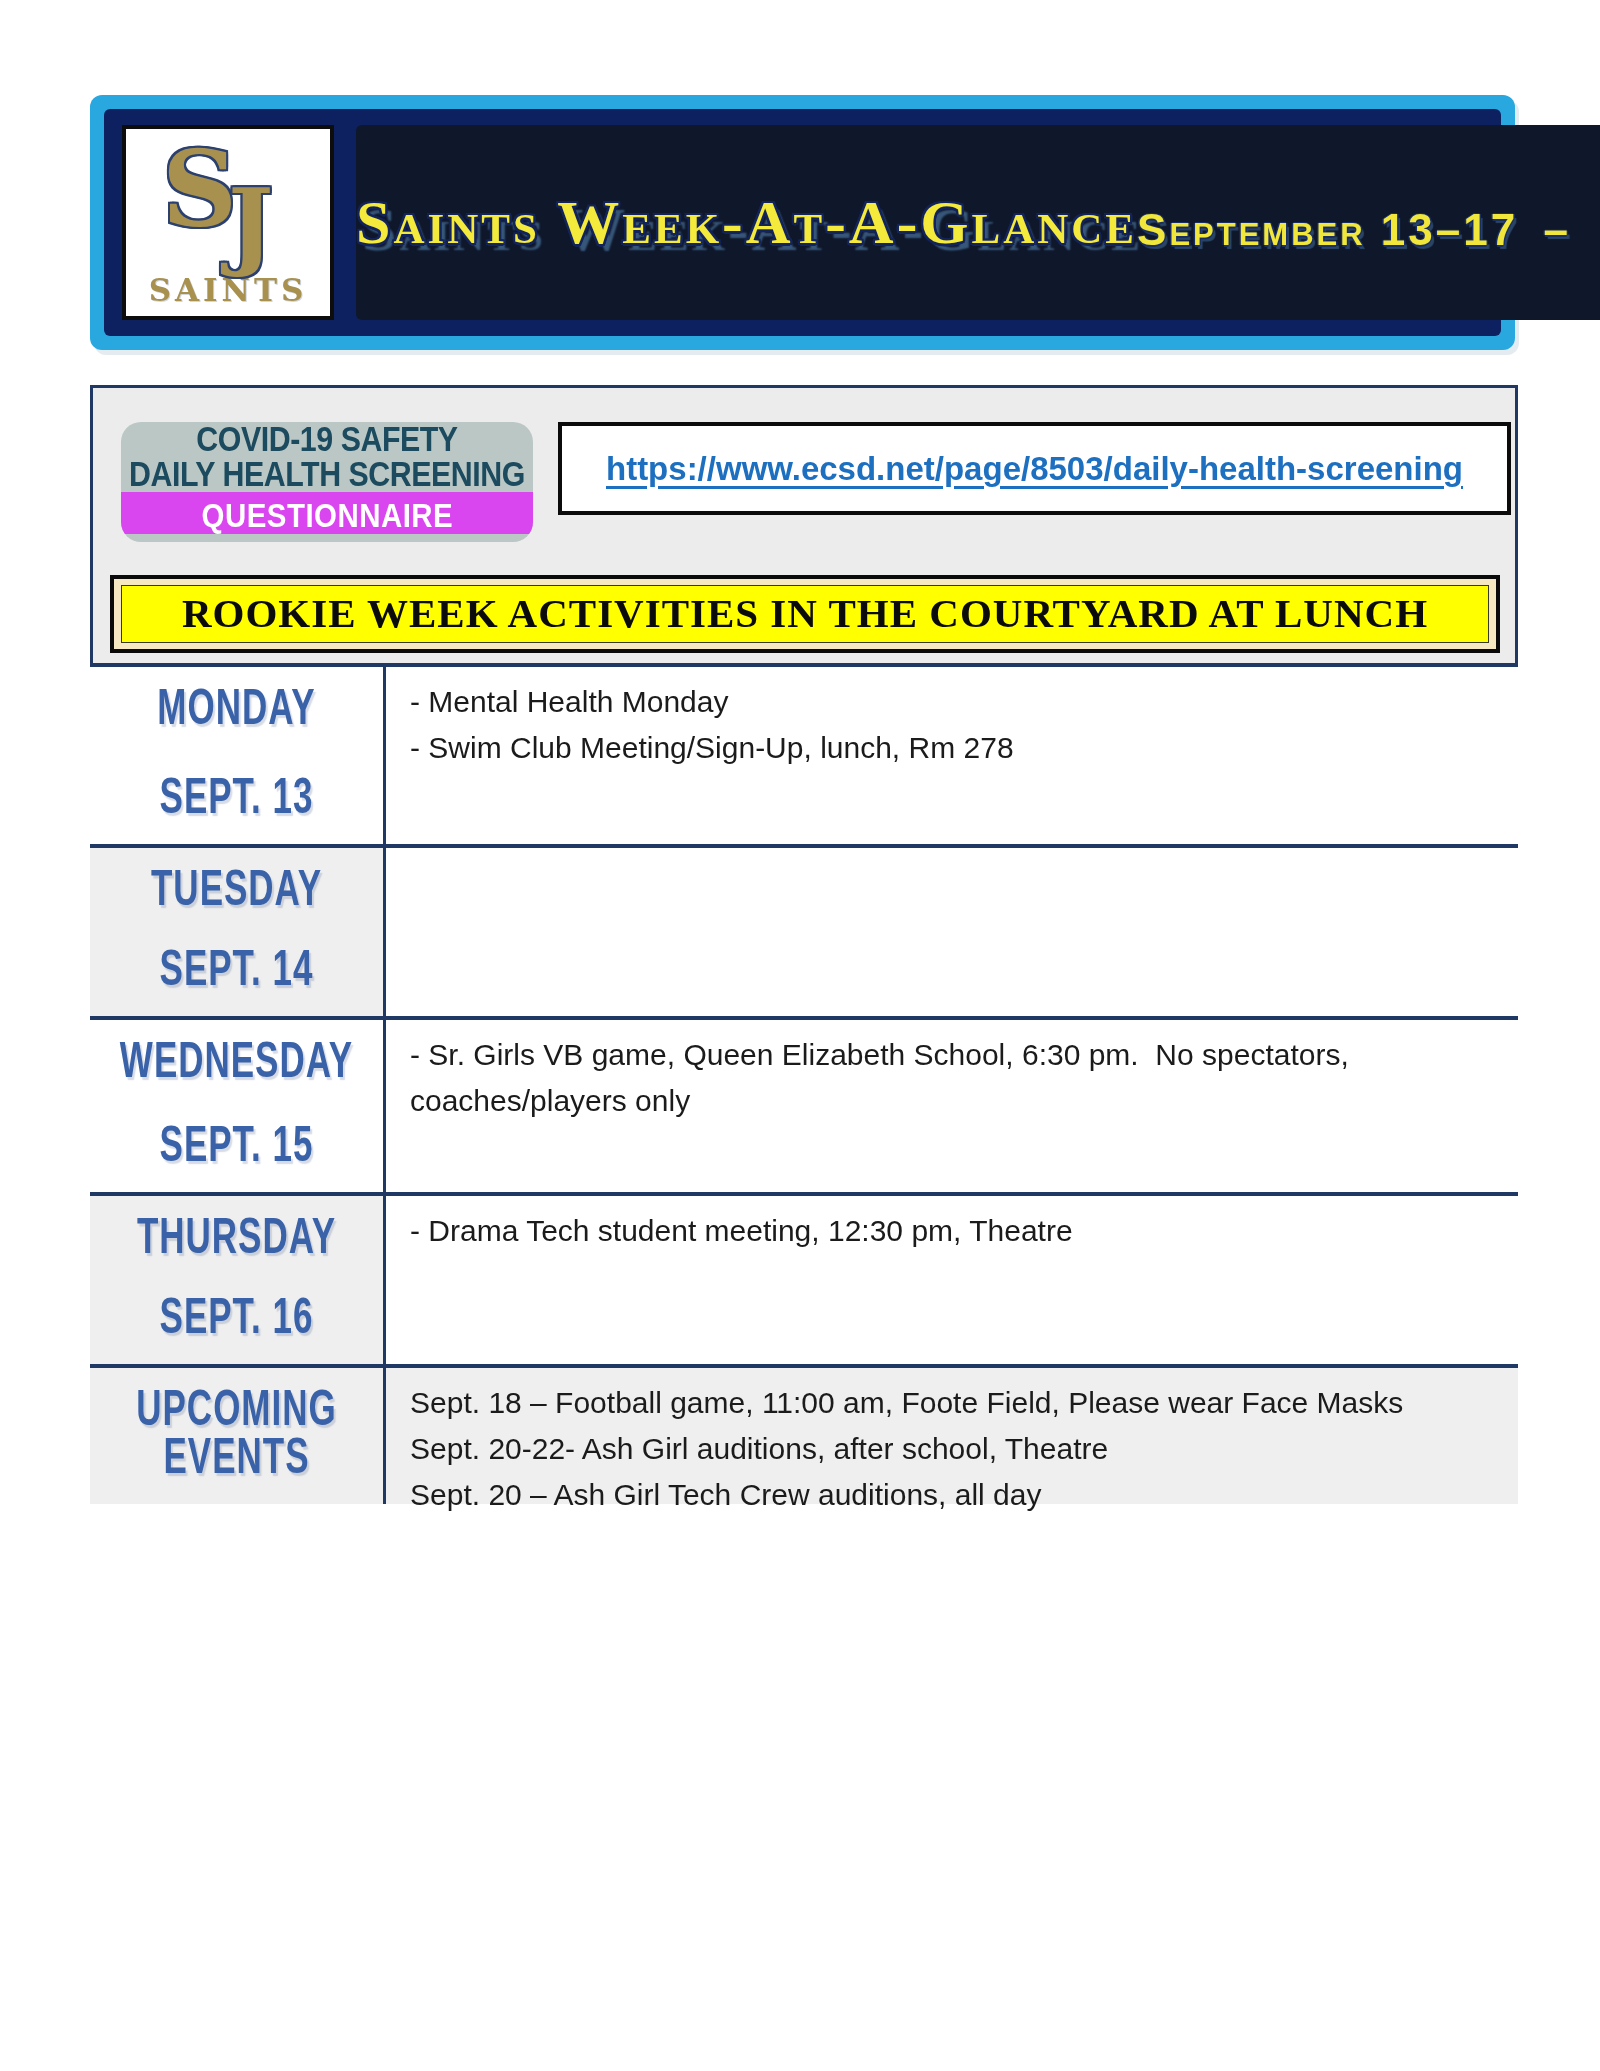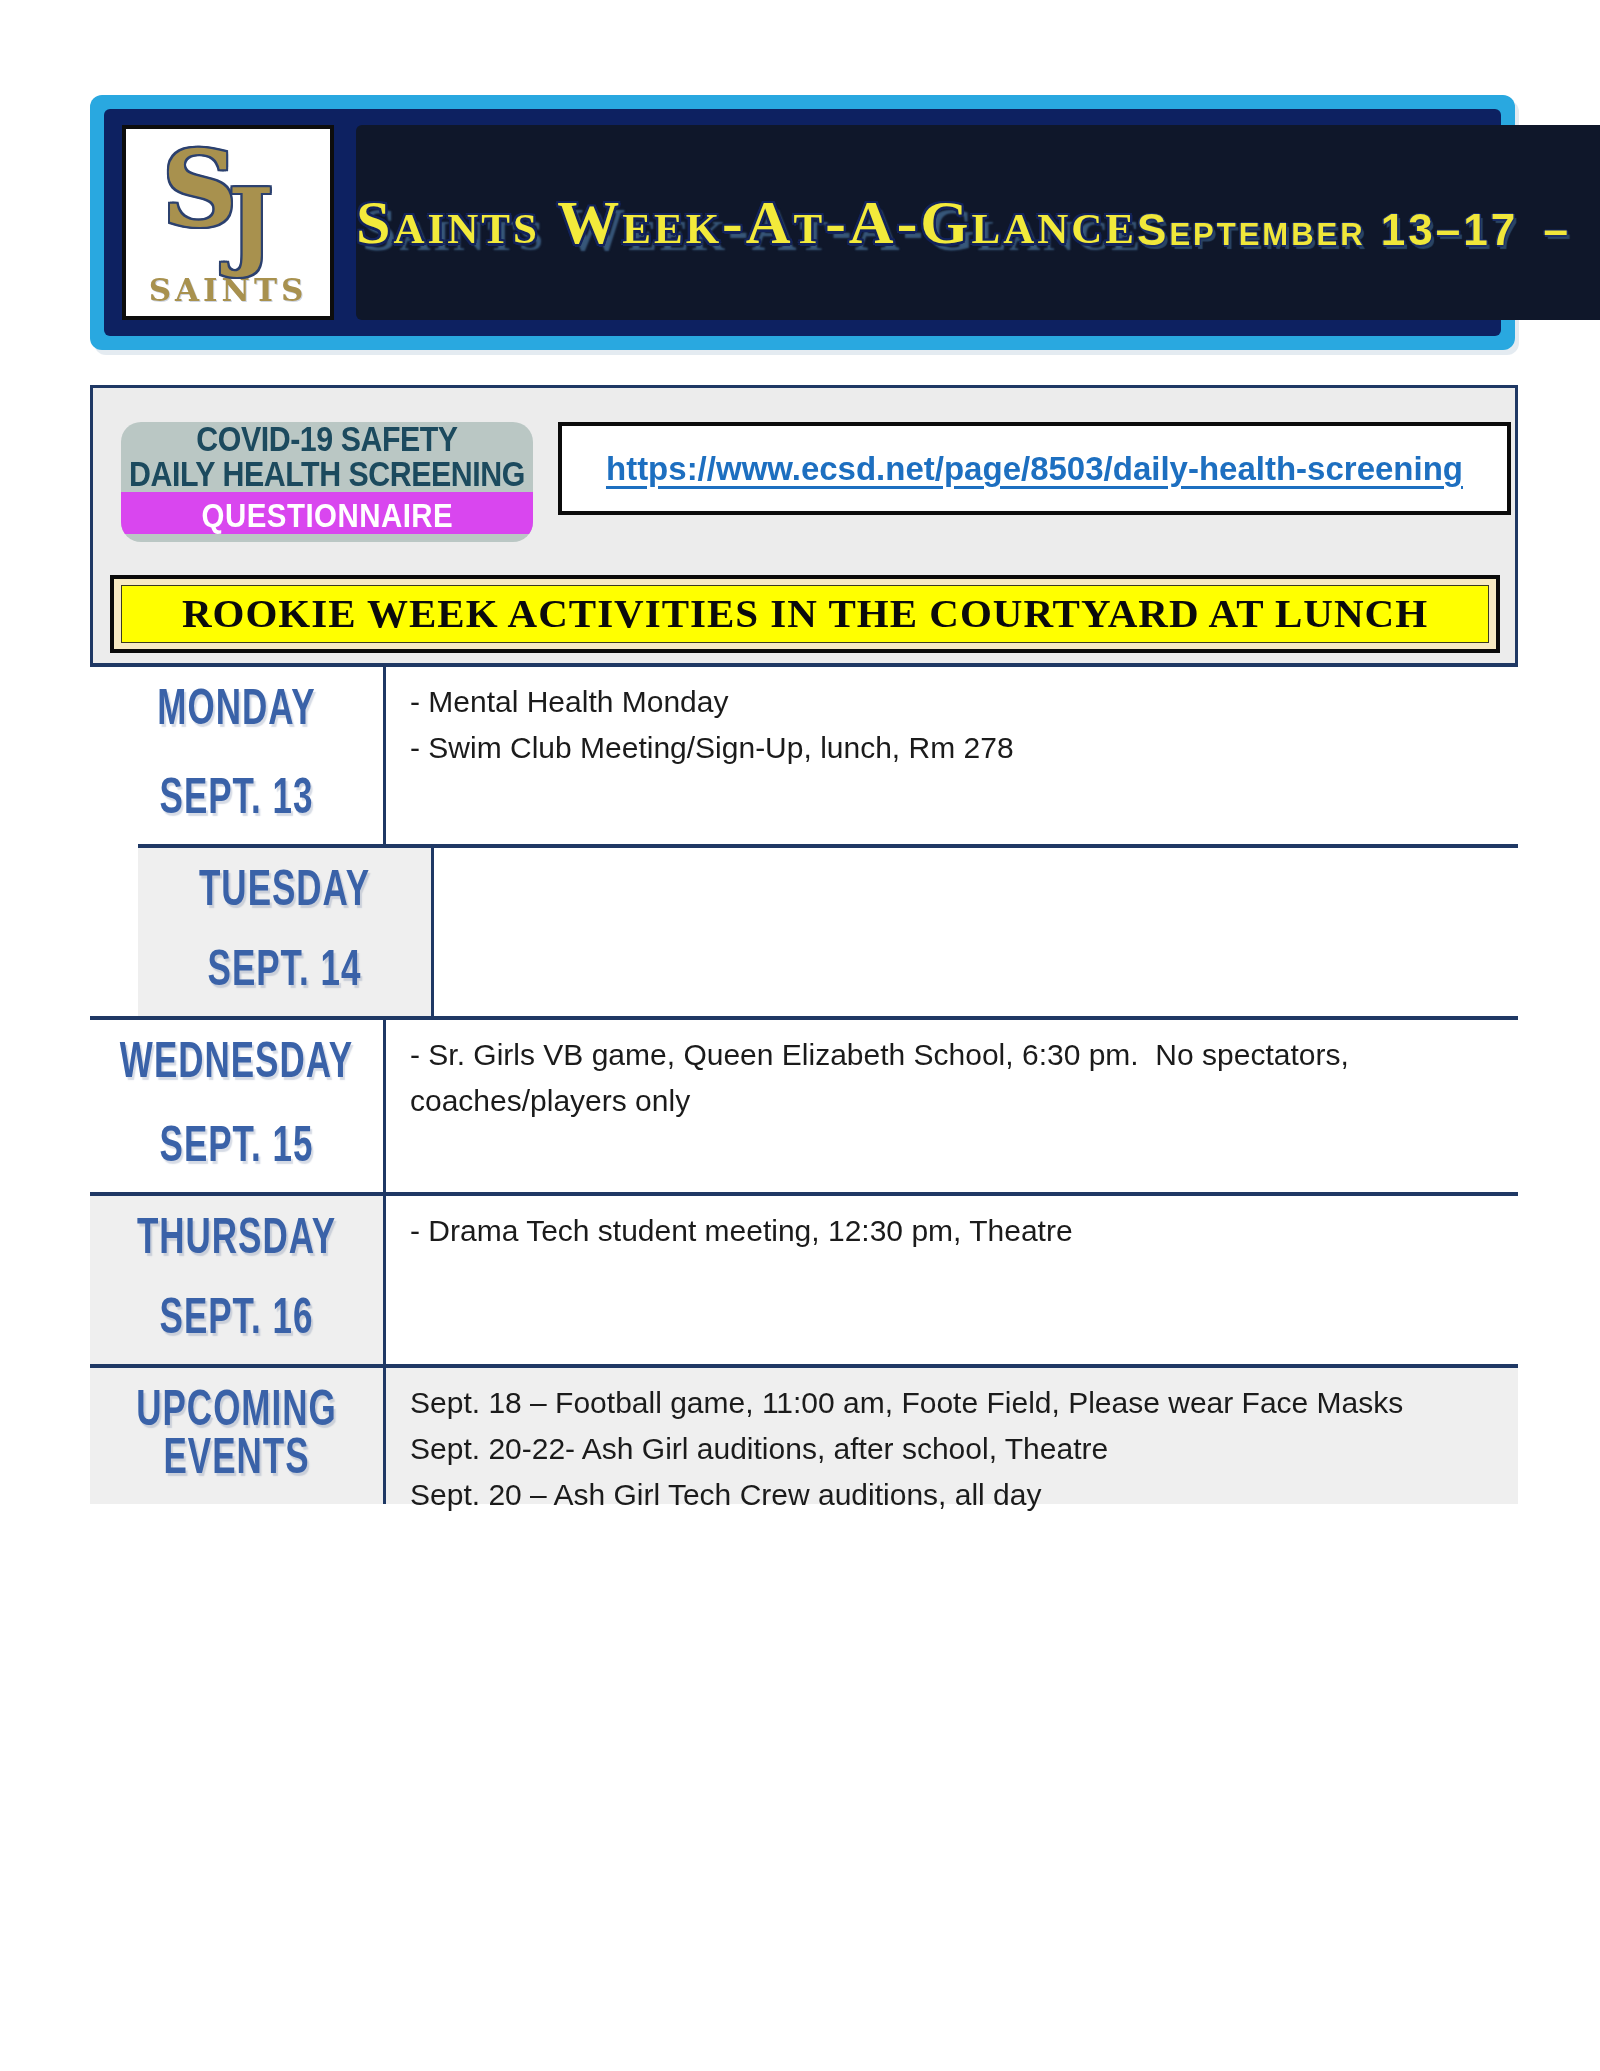--- a/index.html
+++ b/index.html
@@ -182,21 +182,21 @@
     color: #0b0b0b;
     letter-spacing: 1px;
     white-space: nowrap;
   }
 
   
   .schedule { width: 1428px; }
   .row { display: flex; border-top: 4px solid #1F3864; }
   .row.first { border-top: 0; }
   .row-h-0 { height: 177px; }
-  .row-h-1 { height: 172px; margin-left: 48px; }
+  .row-h-1 { height: 172px; }
   .row-h-2 { height: 176px; }
   .row-h-3 { height: 172px; }
   .row-h-4 { height: 173px; }
   .row-h-5 { height: 140px; }
   .day-cell {
     width: 296px; flex: none;
     border-right: 3px solid #1F3864;
     display: flex; flex-direction: column;
     align-items: center; justify-content: space-between;
     padding: 20px 0 28px 0;

